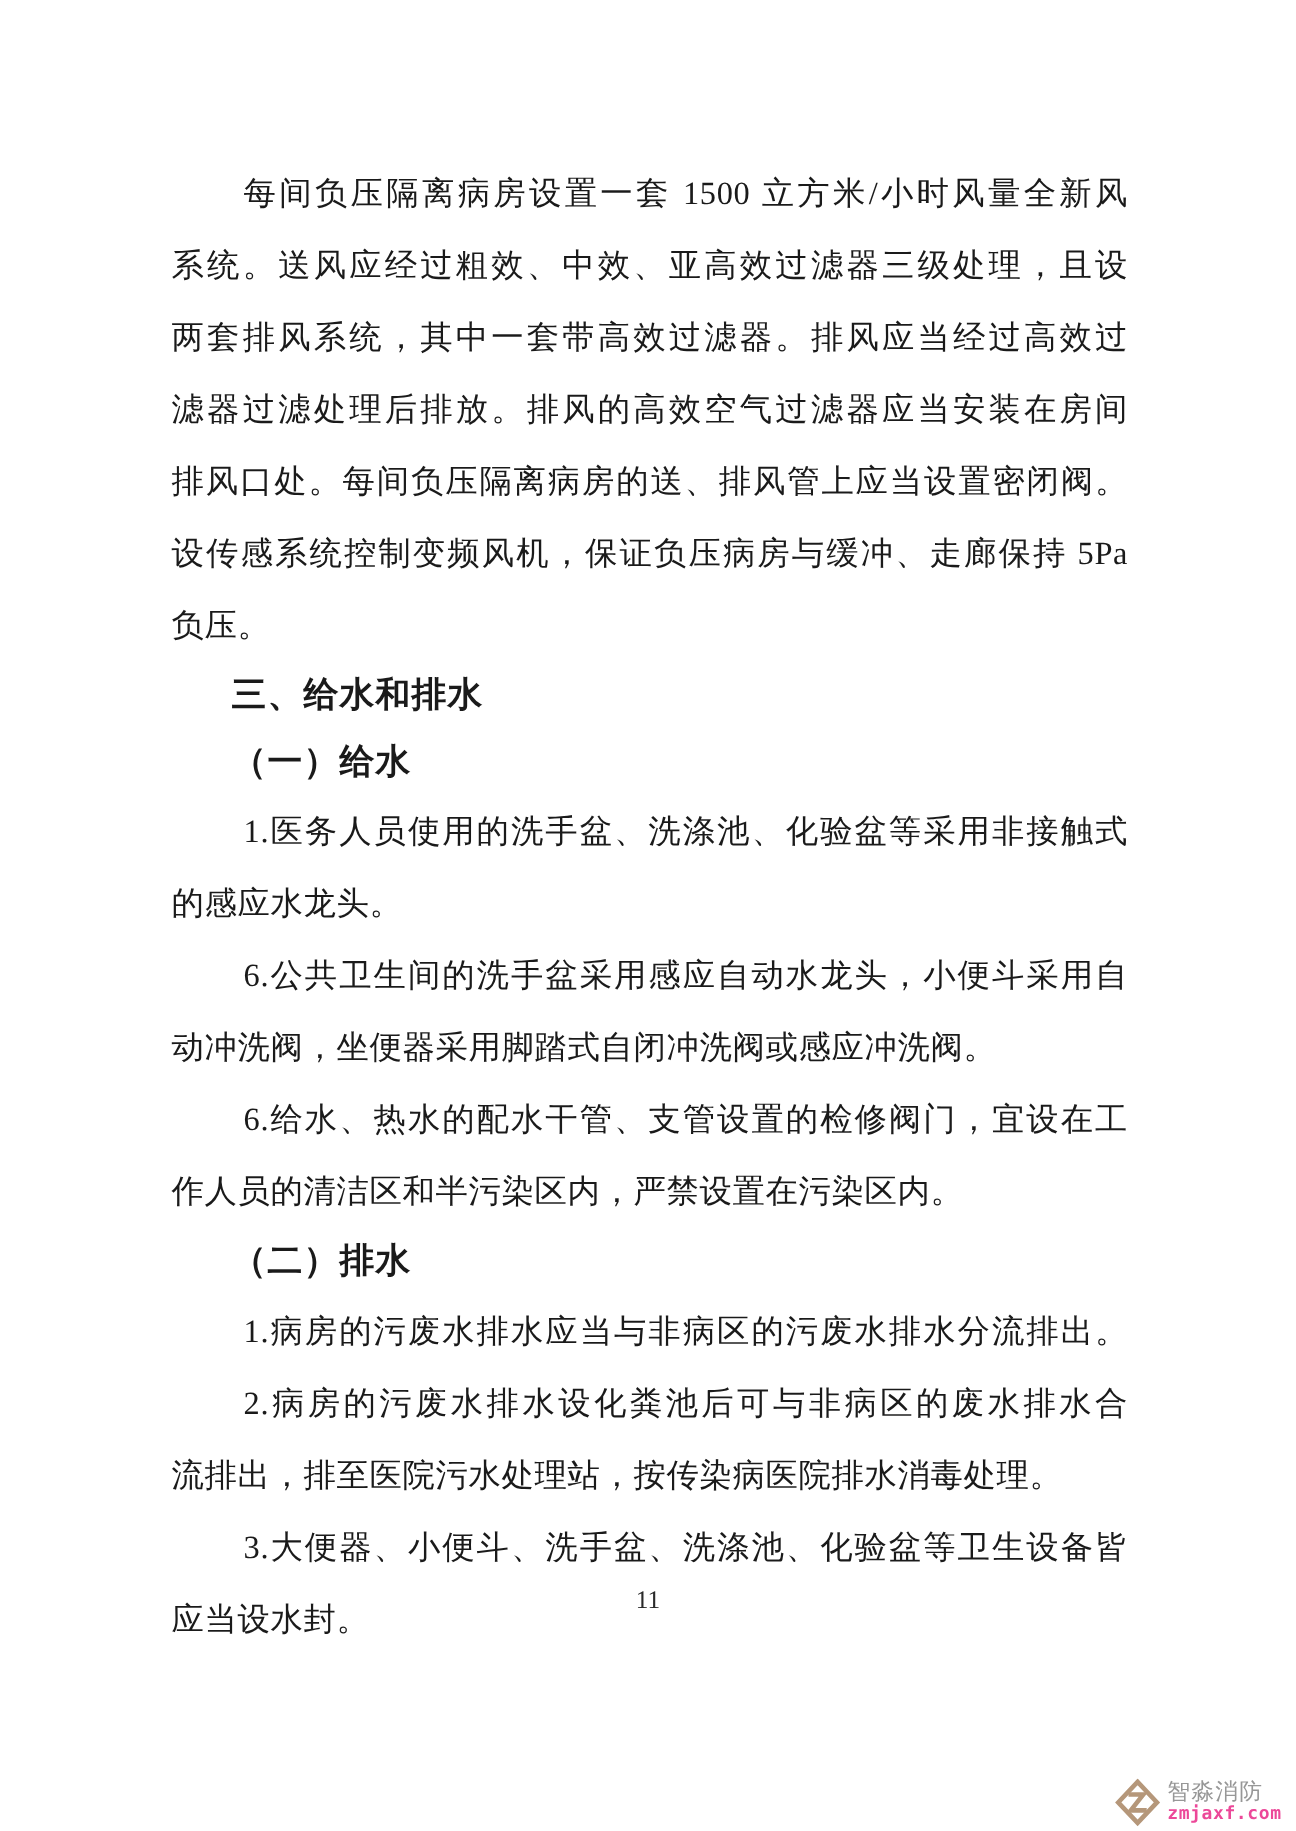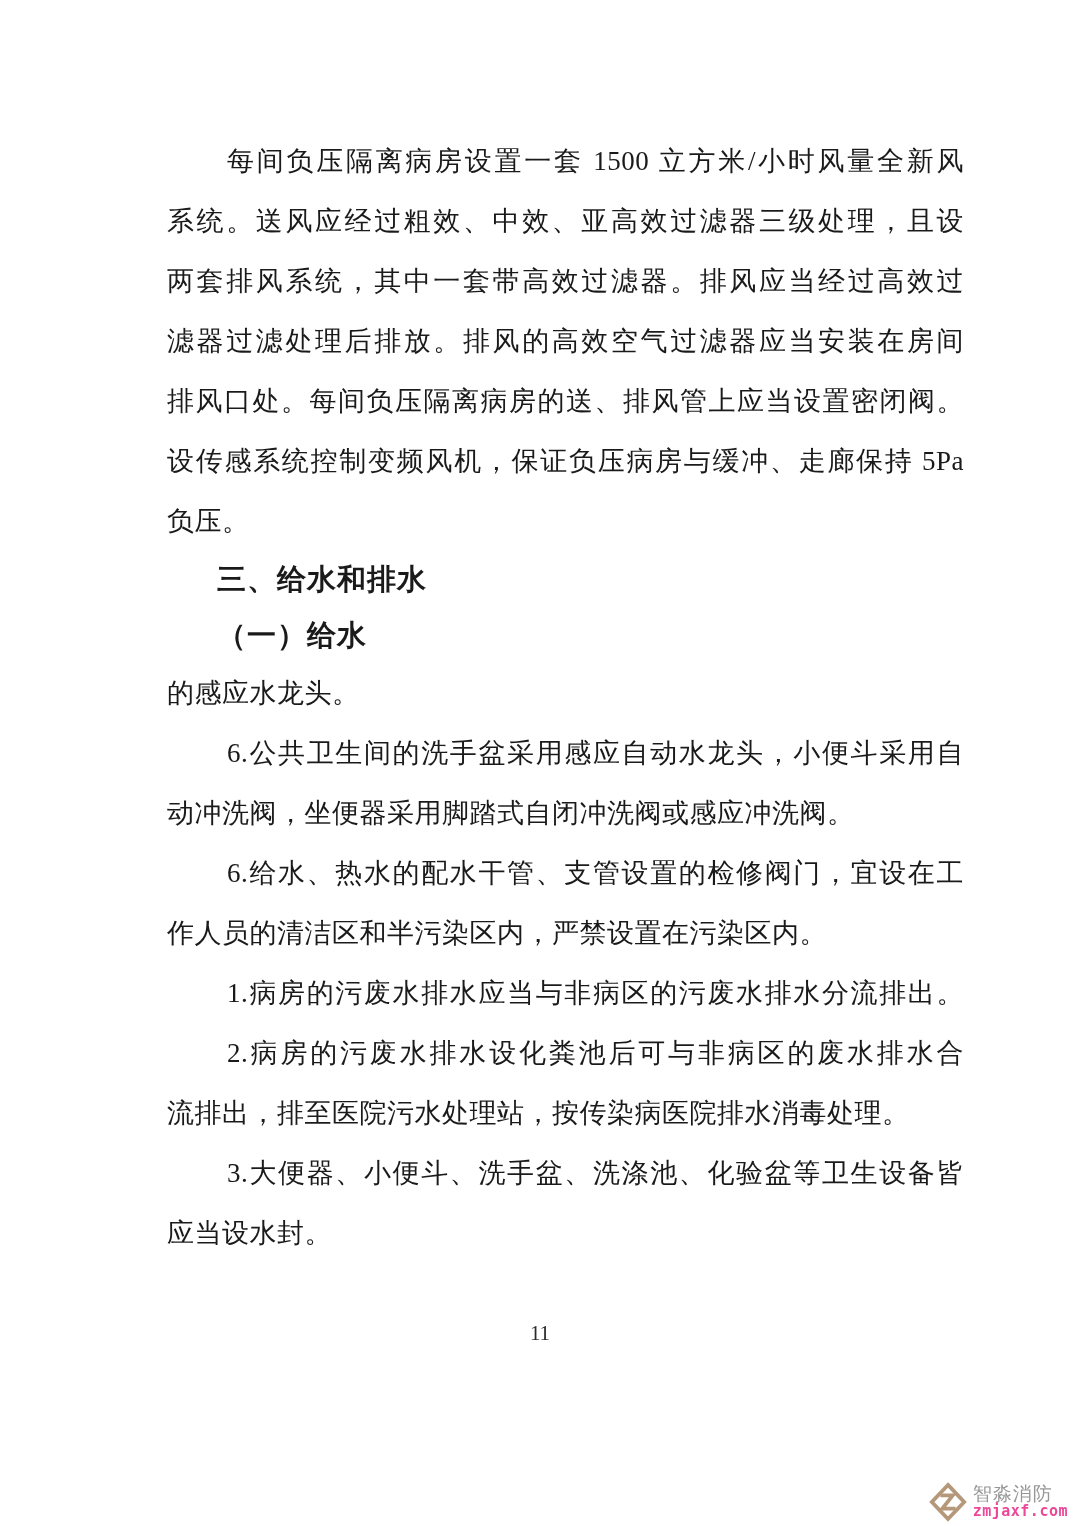--- a/index.html
+++ b/index.html
@@ -17,21 +17,20 @@
     background: #ffffff;
     font-family: "Liberation Serif", "DejaVu Serif", serif;
     color: #1a1a1a;
   }
   .content {
     position: absolute;
     left: 143px;
     top: 0;
     width: 797px;
     padding-top: 131px;
-    margin-left: 24px;
   }
   .line {
     height: 60px;
     line-height: 60px;
     font-size: 27px;
     letter-spacing: 0.5px;
     white-space: nowrap;
     overflow: visible;
   }
   .line.fill {
@@ -101,25 +100,27 @@
   <div class="content">
     <div class="line fill indent">每间负压隔离病房设置一套 1500 立方米/小时风量全新风</div>
     <div class="line fill">系统。送风应经过粗效、中效、亚高效过滤器三级处理，且设</div>
     <div class="line fill">两套排风系统，其中一套带高效过滤器。排风应当经过高效过</div>
     <div class="line fill">滤器过滤处理后排放。排风的高效空气过滤器应当安装在房间</div>
     <div class="line fill">排风口处。每间负压隔离病房的送、排风管上应当设置密闭阀。</div>
     <div class="line fill">设传感系统控制变频风机，保证负压病房与缓冲、走廊保持 5Pa</div>
     <div class="line">负压。</div>
     <div class="line heading">三、给水和排水</div>
     <div class="line heading">（一）给水</div>
+    <div class="line fill indent">1.医务人员使用的洗手盆、洗涤池、化验盆等采用非接触式</div>
     <div class="line">的感应水龙头。</div>
     <div class="line fill indent">6.公共卫生间的洗手盆采用感应自动水龙头，小便斗采用自</div>
     <div class="line">动冲洗阀，坐便器采用脚踏式自闭冲洗阀或感应冲洗阀。</div>
     <div class="line fill indent">6.给水、热水的配水干管、支管设置的检修阀门，宜设在工</div>
     <div class="line">作人员的清洁区和半污染区内，严禁设置在污染区内。</div>
+    <div class="line heading">（二）排水</div>
     <div class="line fill indent">1.病房的污废水排水应当与非病区的污废水排水分流排出。</div>
     <div class="line fill indent">2.病房的污废水排水设化粪池后可与非病区的废水排水合</div>
     <div class="line">流排出，排至医院污水处理站，按传染病医院排水消毒处理。</div>
     <div class="line fill indent">3.大便器、小便斗、洗手盆、洗涤池、化验盆等卫生设备皆</div>
     <div class="line">应当设水封。</div>
   </div>
 
   <div class="page-number">11</div>
 
   <div class="watermark">

